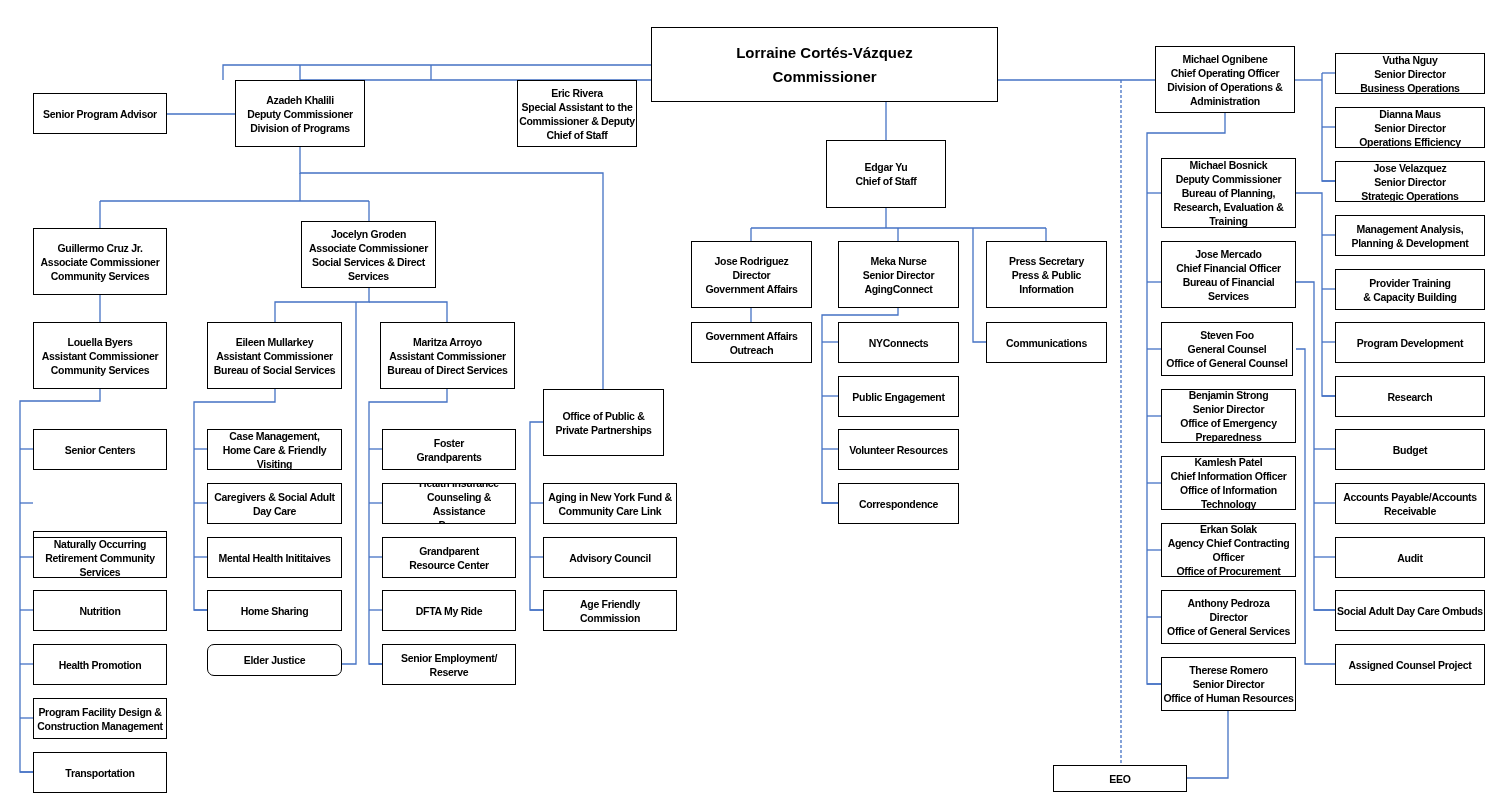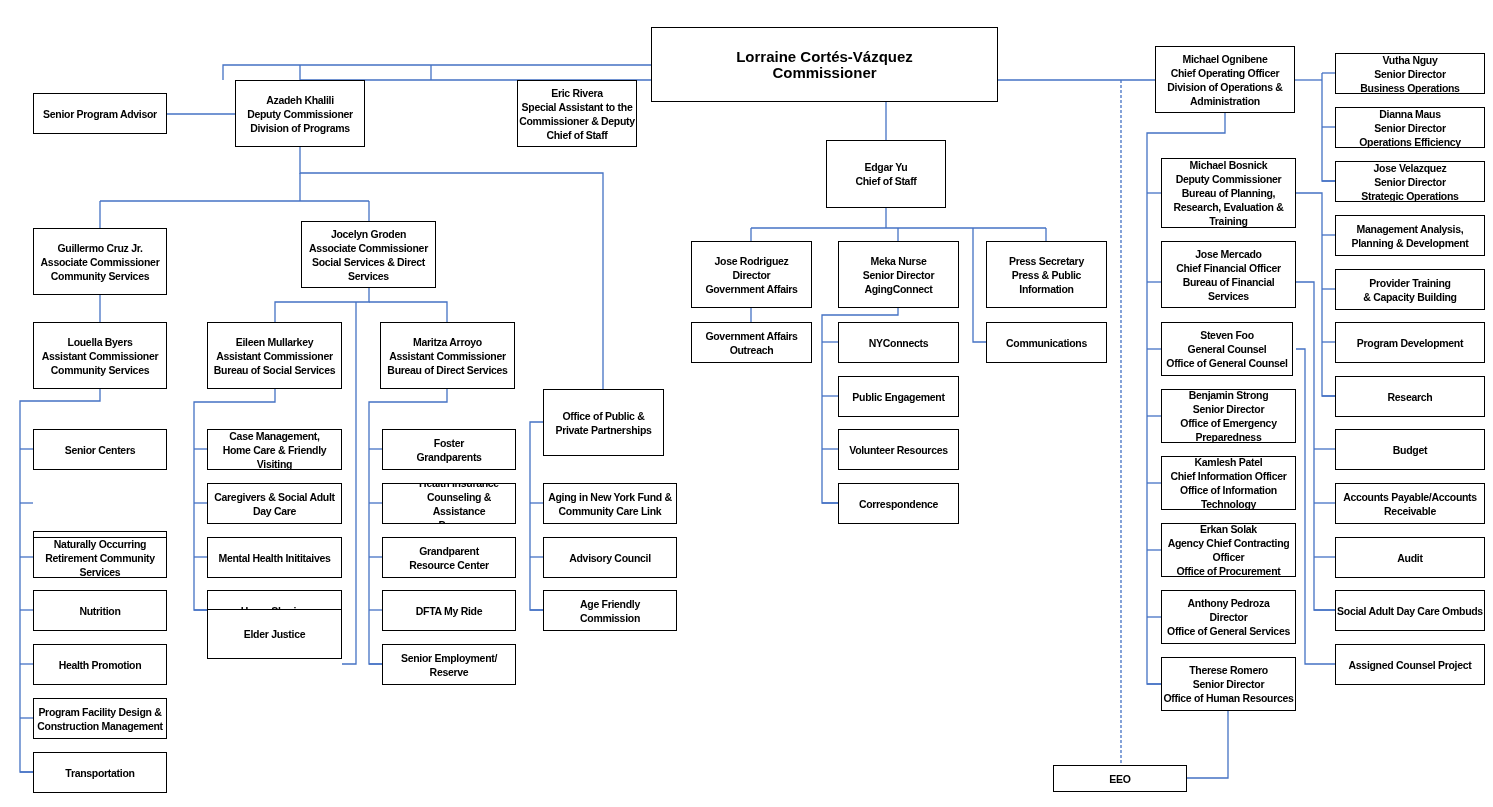--- a/index.html
+++ b/index.html
@@ -1,19 +1,19 @@
 <!DOCTYPE html>
 <html><head>
 <meta charset="utf-8">
 <style>
   html,body{margin:0;padding:0;background:#ffffff;}
   body{width:1493px;height:807px;position:relative;overflow:hidden;font-family:"Liberation Sans",sans-serif;}
   #lines{position:absolute;left:0;top:0;width:1493px;height:807px;}
   .box{position:absolute;box-sizing:border-box;border:1.3px solid #000;background:#fff;display:flex;align-items:center;justify-content:center;text-align:center;font-size:10.5px;font-weight:bold;line-height:14px;color:#000;letter-spacing:-0.3px;white-space:pre-line;overflow:hidden;}
-  .box.big{font-size:15px;line-height:16px;letter-spacing:0;}
+  .box.big{font-size:15px;line-height:24px;letter-spacing:0;}
 </style>
 </head>
 <body>
 
 <svg id="lines" xmlns="http://www.w3.org/2000/svg">
     <polyline points="651,80 300,80 300,65" fill="none" stroke="#4472c4" stroke-width="1.3"></polyline>
     <polyline points="651,65 223,65 223,80" fill="none" stroke="#4472c4" stroke-width="1.3"></polyline>
     <polyline points="431,65 431,80" fill="none" stroke="#4472c4" stroke-width="1.3"></polyline>
     <polyline points="886,102 886,140" fill="none" stroke="#4472c4" stroke-width="1.3"></polyline>
     <polyline points="998,80 1155,80" fill="none" stroke="#4472c4" stroke-width="1.3"></polyline>
@@ -135,21 +135,21 @@
     <div class="box" style="left: 33px; top: 698px; width: 134px; height: 41px; text-align: center;"><span>Program Facility Design &amp;
 Construction Management</span></div>
     <div class="box" style="left: 33px; top: 752px; width: 134px; height: 41px;"><span>Transportation</span></div>
     <div class="box" style="left: 207px; top: 429px; width: 135px; height: 41px;"><span>Case Management,
 Home Care &amp; Friendly
 Visiting</span></div>
     <div class="box" style="left: 207px; top: 483px; width: 135px; height: 41px;"><span>Caregivers &amp; Social Adult
 Day Care</span></div>
     <div class="box" style="left: 207px; top: 537px; width: 135px; height: 41px;"><span>Mental Health Inititaives</span></div>
     <div class="box" style="left: 207px; top: 590px; width: 135px; height: 41px;"><span>Home Sharing</span></div>
-    <div class="box" style="left: 207px; top: 609px; width: 135px; height: 50px;"><span>Elder Justice</span></div>
+    <div class="box" style="left: 207px; top: 644px; width: 135px; height: 32px; border-radius: 7px;"><span>Elder Justice</span></div>
     <div class="box" style="left: 382px; top: 429px; width: 134px; height: 41px;"><span>Foster
 Grandparents</span></div>
     <div class="box" style="left: 382px; top: 483px; width: 134px; height: 41px; padding-left: 20px;"><span>Health Insurance
 Counseling &amp; Assistance
 Program</span></div>
     <div class="box" style="left: 382px; top: 537px; width: 134px; height: 41px;"><span>Grandparent
 Resource Center</span></div>
     <div class="box" style="left: 382px; top: 590px; width: 134px; height: 41px;"><span>DFTA My Ride</span></div>
     <div class="box" style="left: 382px; top: 644px; width: 134px; height: 41px;"><span>Senior Employment/
 Reserve</span></div>

